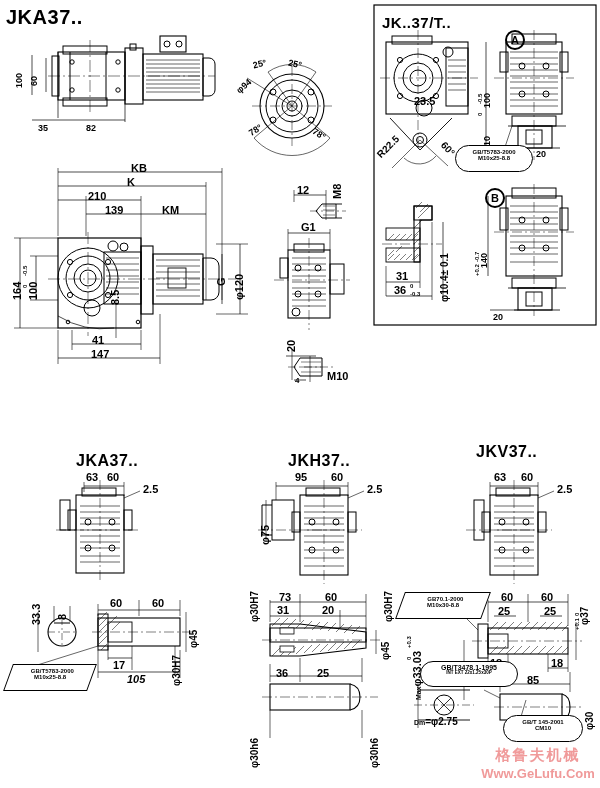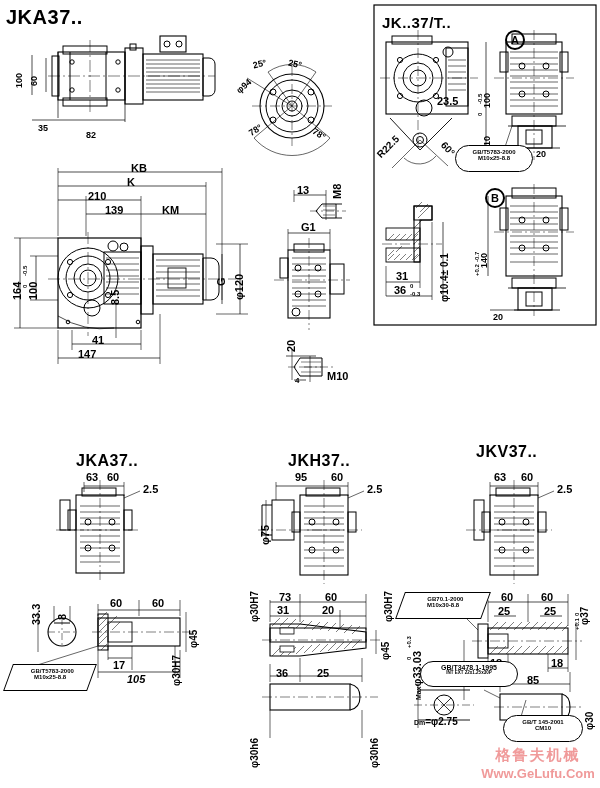--- a/index.html
+++ b/index.html
@@ -562,30 +562,30 @@
    <line x1="414" y1="705" x2="474" y2="705" stroke-width="0.5" stroke-dasharray="8,3,2,3"></line>
    <line x1="418" y1="684" x2="418" y2="728" stroke-width="0.6"></line>
    <line x1="464" y1="640" x2="464" y2="700" stroke-width="0.6"></line>
 
   </g>
 </svg>
 
 <div class="abs dim rot90" style="left:15px;top:88px;">100</div>
 <div class="abs dim rot90" style="left:30px;top:86px;">60</div>
 <div class="abs dim" style="left:38px;top:124px;">35</div>
-<div class="abs dim" style="left:86px;top:124px;margin-top:7px;">82</div>
+<div class="abs dim" style="left:86px;top:124px;">82</div>
 
 <div class="abs dim" style="left:253px;top:60px;transform:rotate(-14deg);">25°</div>
 <div class="abs dim" style="left:288px;top:60px;transform:rotate(12deg);">25°</div>
 <div class="abs dim" style="left:249px;top:126px;transform:rotate(-32deg);">78°</div>
 <div class="abs dim" style="left:312px;top:130px;transform:rotate(32deg);">78°</div>
 <div class="abs dim" style="left:236px;top:82px;transform:rotate(-40deg);">φ94</div>
 
 <div class="abs ttl" style="left:382px;top:14px;font-size:15px;">JK..37/T..</div>
-<div class="abs dim" style="left:437px;top:96px;font-size:11px;">23.5</div>
+<div class="abs dim" style="left:414px;top:96px;font-size:11px;">23.5</div>
 <div class="abs dim" style="left:375px;top:142px;font-size:10px;transform:rotate(-45deg);">R22.5</div>
 <div class="abs dim" style="left:440px;top:144px;font-size:10px;transform:rotate(48deg);">60°</div>
 <div class="cal" style="left:455px;top:145px;width:76px;height:22px;font-size:6px;padding-top:3px;">
   <div>GB/T5783-2000</div>
   <div>M10x25-8.8</div>
 </div>
 <div class="circ2" style="left:505px;top:30px;width:16px;height:16px;text-align:center;font-size:11px;font-weight:bold;line-height:16px;">A</div>
 <div class="abs dim rot90" style="left:483px;top:108px;">100</div>
 <div class="abs dim xs rot90" style="left:477px;top:116px;">0</div>
 <div class="abs dim xs rot90" style="left:477px;top:104px;">-0.5</div>
@@ -608,24 +608,24 @@
 <div class="abs dim" style="left:127px;top:177px;font-size:11px;">K</div>
 <div class="abs dim" style="left:88px;top:191px;font-size:11px;">210</div>
 <div class="abs dim" style="left:105px;top:205px;font-size:11px;text-align:center;">139</div>
 <div class="abs dim" style="left:162px;top:205px;font-size:11px;">KM</div>
 <div class="abs dim rot90" style="left:12px;top:300px;font-size:11px;">164</div>
 <div class="abs dim rot90" style="left:28px;top:300px;font-size:11px;">100</div>
 <div class="abs dim xs rot90" style="left:22px;top:288px;">0</div>
 <div class="abs dim xs rot90" style="left:22px;top:276px;">-0.5</div>
 <div class="abs dim rot90" style="left:110px;top:305px;font-size:11px;">8.5</div>
 <div class="abs dim" style="left:92px;top:335px;font-size:11px;">41</div>
-<div class="abs dim" style="left:78px;top:349px;font-size:11px;">147</div>
+<div class="abs dim" style="left:91px;top:349px;font-size:11px;">147</div>
 <div class="abs dim rot90" style="left:216px;top:286px;font-size:11px;">G</div>
 <div class="abs dim rot90" style="left:234px;top:300px;font-size:11px;">φ120</div>
-<div class="abs dim" style="left:297px;top:185px;font-size:11px;">13</div>
+<div class="abs dim" style="left:297px;top:185px;font-size:11px;">12</div>
 <div class="abs dim rot90" style="left:332px;top:199px;font-size:11px;">M8</div>
 <div class="abs dim" style="left:301px;top:222px;font-size:11px;">G1</div>
 <div class="abs dim rot90" style="left:286px;top:352px;font-size:11px;">20</div>
 <div class="abs dim" style="left:295px;top:377px;font-size:8px;">4</div>
 <div class="abs dim" style="left:327px;top:371px;font-size:11px;">M10</div>
 
 <div class="abs ttl" style="left:76px;top:452px;font-size:16px;">JKA37..</div>
 <div class="abs dim" style="left:86px;top:472px;font-size:11px;">63</div>
 <div class="abs dim" style="left:107px;top:472px;font-size:11px;">60</div>
 <div class="abs dim" style="left:143px;top:484px;font-size:11px;">2.5</div>

